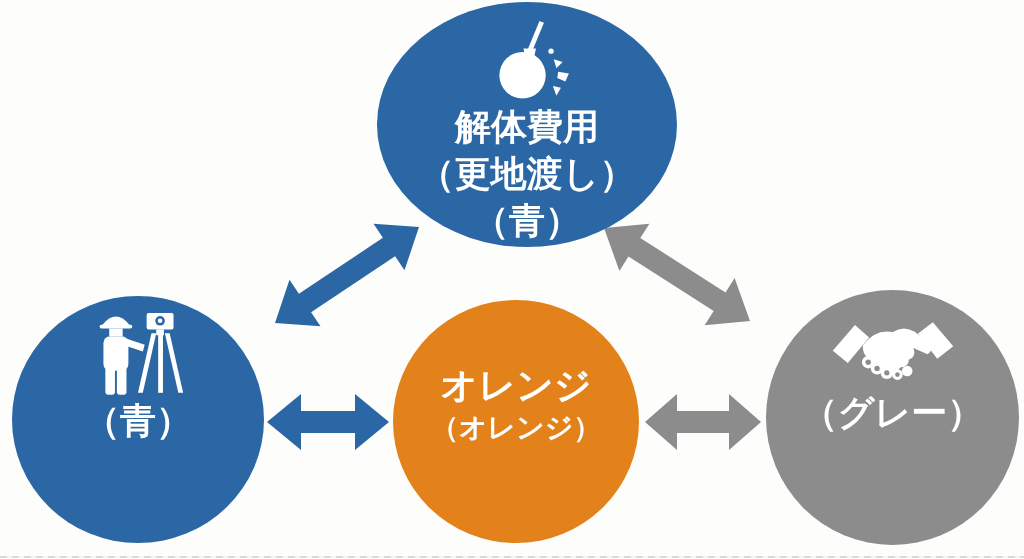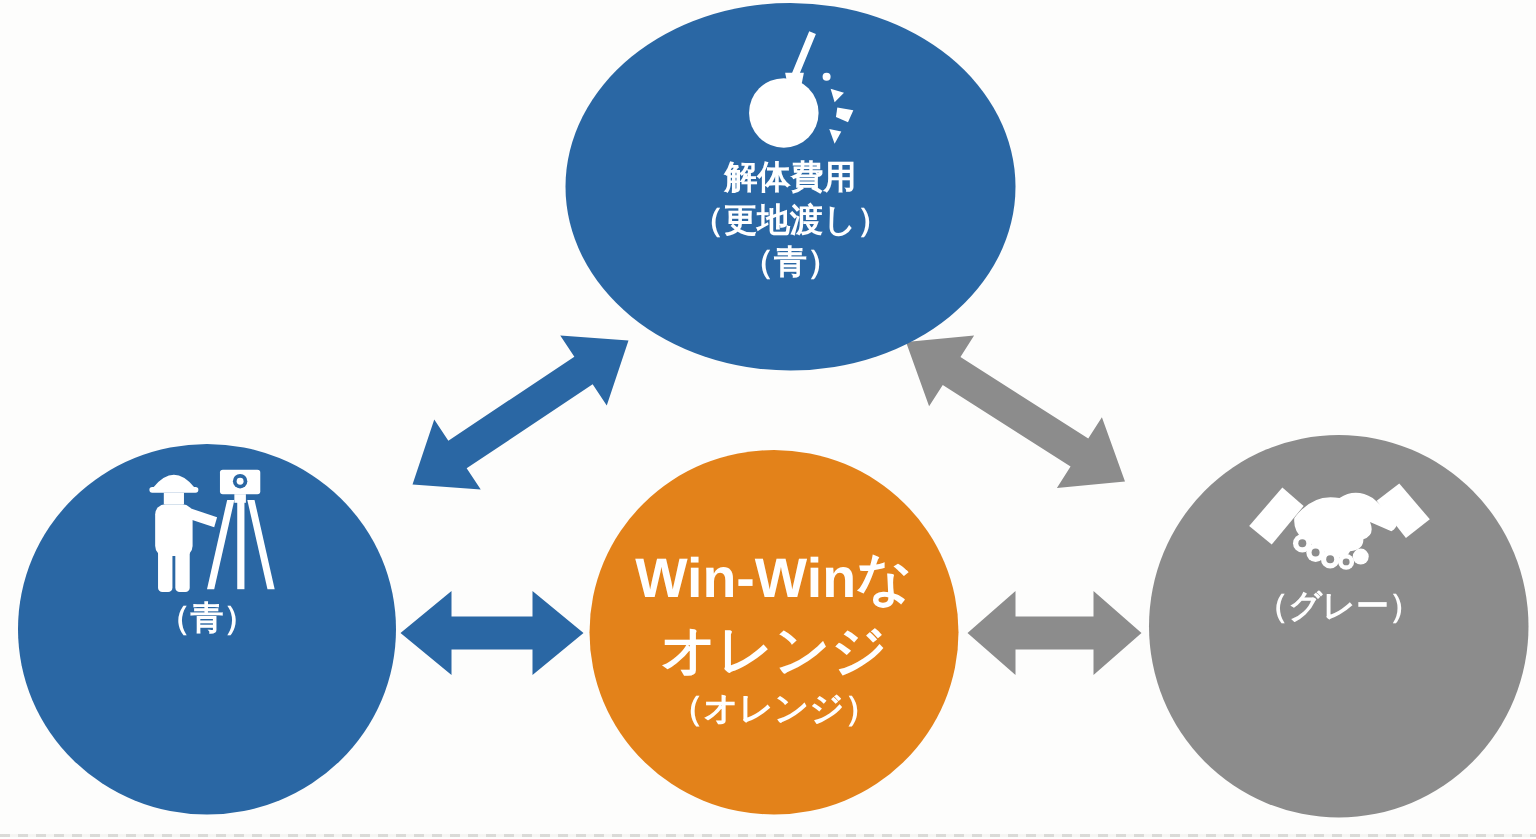--- a/index.html
+++ b/index.html
@@ -20,25 +20,25 @@
     text-align:center;color:#ffffff;
   }
   .c-blue{background:#2A67A4;}
   .c-orange{background:#E3821A;}
   .c-gray{background:#8C8C8C;}
   .node-top   {left:377px;top:2px;  width:300px;height:245px;padding-top:18px;box-sizing:border-box;}
   .node-left  {left:12px; top:296px;width:252px;height:247px;padding-top:10px;box-sizing:border-box;}
   .node-center{left:393px;top:300px;width:246px;height:243px;padding-top:62px;box-sizing:border-box;}
   .node-right {left:766px;top:290px;width:253px;height:255px;padding-top:20px;box-sizing:border-box;}
   .node .txt{
-    font-weight:700;font-size:22px;line-height:1.3;white-space:nowrap;
+    font-weight:700;font-size:36px;line-height:1.3;white-space:nowrap;
     letter-spacing:0px;
   }
   .node-center .txt{font-size:37px;}
-  .node-center .txt.small{font-size:23px;}
+  .node-center .txt.small{font-size:28px;}
   .icon{flex:0 0 auto;display:block;}
   .icon-ball{width:92px;height:82px;margin-bottom:2px;}
   .icon-surv{width:96px;height:92px;margin-bottom:0px;}
   .icon-hand{width:124px;height:68px;margin-bottom:4px;margin-top:8px;}
   .bottom-hairline{
     position:absolute;left:0;bottom:1px;width:1024px;height:2px;opacity:.65;
     background:repeating-linear-gradient(90deg,#c8c8c4 0 7px,#f1f1ee 7px 12px);
   }
 </style>
 </head>
@@ -87,21 +87,20 @@
         <polygon points="64,28 69,28 55,90 50,90"></polygon>
         <polygon points="78,28 83,28 97,90 92,90"></polygon>
       </g>
       <circle cx="73" cy="15" r="5" fill="#2A67A4"></circle>
       <circle cx="73" cy="15" r="2.4" fill="#ffffff"></circle>
     </svg>
     <div class="txt">（青）</div>
   </div>
 
   <div class="node c-orange node-center">
-    <div class="txt">Win-Winな</div>
     <div class="txt">オレンジ</div>
     <div class="txt small">（オレンジ）</div>
   </div>
 
   <div class="node c-gray node-right">
     <svg class="icon icon-hand" viewBox="0 0 140 75" xmlns="http://www.w3.org/2000/svg">
       <g fill="#ffffff">
         <polygon points="2,36 27,7 43,21 19,50"></polygon>
         <polygon points="138,31 115,4 98,17 120,45"></polygon>
         <path d="M36,30 Q50,11 70,15 Q82,7 95,15 L111,29 Q116,36 109,40 L93,33 Q97,43 88,46 Q88,54 78,55 Q74,63 63,58 L43,46 Q35,40 36,30 Z"></path>

